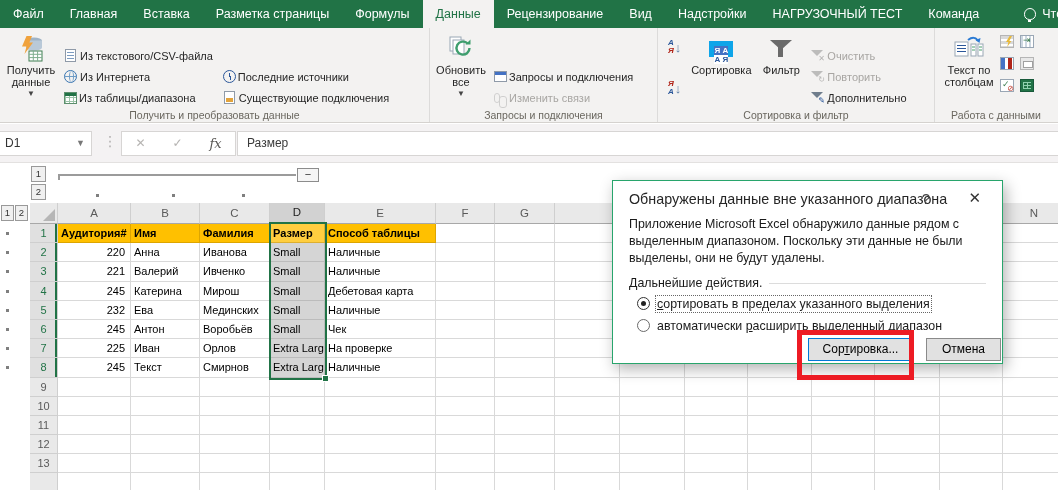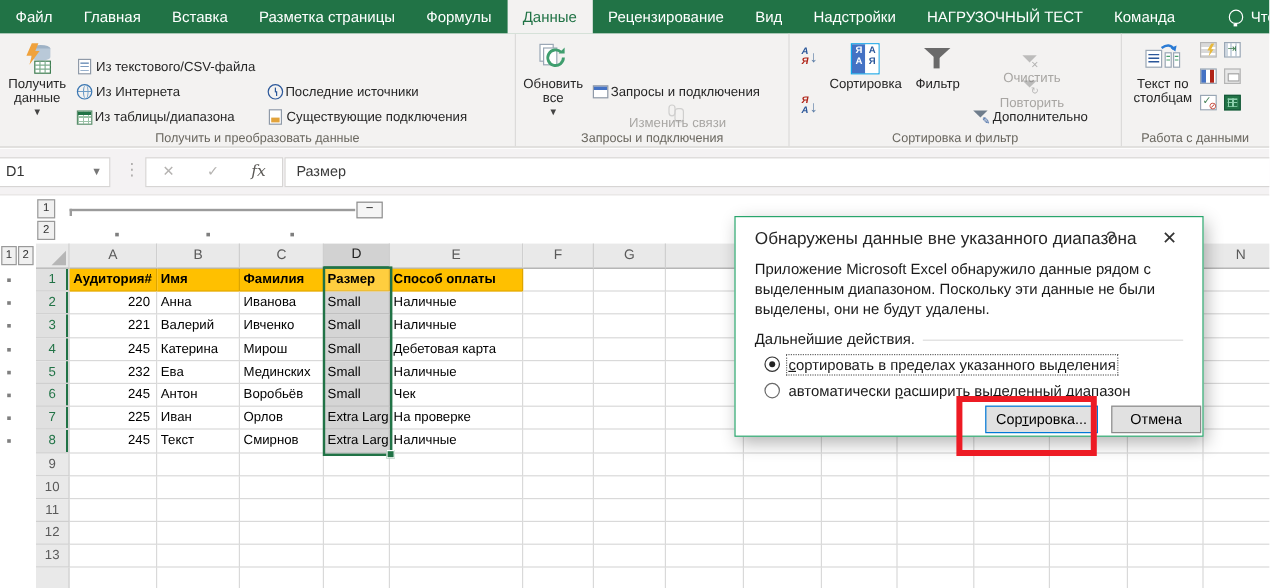--- a/index.html
+++ b/index.html
@@ -24,21 +24,21 @@
             font-size:11px; color:#262626; }
   .rgroup { position:relative; height:100%; border-right:1px solid #dcdbda; display:flex; padding:3px 2px 14px 3px; }
   .glabel { position:absolute; left:0; right:0; bottom:1px; text-align:center;
             font-size:10.5px; color:#6a675f; }
   .bigbtn { width:56px; display:flex; flex-direction:column; align-items:center;
             padding-top:3px; text-align:center; line-height:12px; }
   .bigbtn .bicon { height:30px; display:flex; align-items:center; }
   .caret { font-size:8px; color:#444; }
   .rcol { display:flex; flex-direction:column; justify-content:flex-end; padding-top:2px; }
   .ritem { height:21px; display:flex; align-items:center; padding:0 5px; white-space:nowrap; }
-  .ritem.disabled { color:#a8a6a3;flex-direction:column; }
+  .ritem.disabled { color:#a8a6a3; }
   .ritem.disabled .ic { opacity:.45; filter:grayscale(1); }
   .rlabel { margin-left:2px; }
 
   
   .ic { width:14px; height:14px; display:inline-block; position:relative; flex:none; }
   .csv-file-icon, .existing-connections-icon, .properties-icon {
      width:11px; height:13px; margin:0 2px 0 1px; background:#fff; border:1px solid #8f9aa8; }
   .csv-file-icon:after { content:""; position:absolute; left:1px; top:2px; right:1px; height:7px;
      background:repeating-linear-gradient(#7d9cc0 0 1px, transparent 1px 3px); }
   .existing-connections-icon:after { content:""; position:absolute; left:1px; bottom:1px; right:1px; height:4px; background:#e2a33c; }
@@ -65,22 +65,22 @@
   .clear-filter-icon:after { content:"✕"; color:#b05050; }
   .reapply-icon:after { content:"↻"; color:#3f7e52; }
   .advanced-filter-icon:after { content:"✎"; color:#2b579a; }
 
   
   .sortstack { display:flex; flex-direction:column; justify-content:space-between; padding:6px 2px 10px 4px; }
   .azbtn { display:flex; align-items:center; height:20px; padding:0 3px; }
   .azlets { display:flex; flex-direction:column; font-size:8px; font-weight:bold; line-height:8px; }
   .az-blue { color:#2b579a; } .az-red { color:#b02418; }
   .azarrow { color:#5b7da6; font-size:13px; margin-left:1px; }
-  .sortbig .bicon .sorticon { width:24px; height:26px; border:1px solid #0ea5e9; font-size:8px; font-weight:bold; line-height:9px;
-      display:flex; flex-direction:row; text-align:center; }
+  .sortbig .bicon .sorticon { width:24px; height:16px; border:5px solid #0ea5e9; font-size:8px; font-weight:bold; line-height:9px;
+      display:flex; flex-direction:column; text-align:center; }
   .sorticon .r1 { background:#4472c4; color:#fff; flex:1; }
   .sorticon .r2 { background:#fff; color:#2b579a; flex:1; }
   .funnel-big { width:24px; height:22px; position:relative; }
   .funnel-big:before { content:""; position:absolute; left:1px; top:2px; width:0; height:0;
      border-left:11px solid transparent; border-right:11px solid transparent; border-top:10px solid #6a6a6a; }
   .funnel-big:after { content:""; position:absolute; left:9px; top:9px; width:5px; height:10px; background:#6a6a6a; }
 
   
   .dt-grid { display:grid; grid-template-columns:18px 18px; grid-auto-rows:20px; align-content:start; padding-top:4px; gap:2px 2px; }
   .dt { width:14px; height:13px; position:relative; }
@@ -174,21 +174,21 @@
   .rdot { width:13px; height:13px; border-radius:50%; border:1px solid #6a6a6a; background:#fff;
           margin-right:7px; position:relative; flex:none; }
   .rdot.on { border-color:#333; }
   .rdot.on:after { content:""; position:absolute; left:3px; top:3px; width:5px; height:5px; border-radius:50%; background:#222; }
   .rlab { white-space:nowrap; }
   .rlab.focus { outline:1px dotted #666; outline-offset:1px; }
   .ukey { text-decoration:underline; }
   .dbtn { position:absolute; height:23px; background:#e1e1e1; border:1px solid #8a8a8a;
           font-size:12px; text-align:center; line-height:21px; font-family:"Liberation Sans",sans-serif; }
   .dbtn.default { border:1px solid #0078d7; }
-  .btn-sort { left:208px; top:157px; width:94px; }
+  .btn-sort { left:195px; top:157px; width:105px; }
   .btn-cancel { left:313px; top:157px; width:75px; }
 
   .redbox { position:absolute; left:797px; top:330px; width:117px; height:50px;
             border:5px solid #ed1b24; z-index:12; pointer-events:none; }
 </style>
 </head>
 <body>
 
 <div id="app">
 
@@ -409,21 +409,21 @@
     <div class="rows" id="rows">
         <div class="grow">
           <div class="gut">
             <i class="gdot"></i>
           </div>
           <div class="rh rhsel">1</div>
           <div class="cell hcell" style="width: 73px;">Аудитория#</div>
           <div class="cell hcell" style="width: 69px;">Имя</div>
           <div class="cell hcell" style="width: 70px;">Фамилия</div>
           <div class="cell hcell hact" style="width: 55px;">Размер</div>
-          <div class="cell hcell" style="width: 111px;">Способ оплаты</div>
+          <div class="cell hcell" style="width: 111px;">Способ таблицы</div>
           <div class="cell" style="width: 59px;"></div>
           <div class="cell" style="width: 60px;"></div>
           <div class="cell" style="width: 65px;"></div>
           <div class="cell" style="width: 65px;"></div>
           <div class="cell" style="width: 63px;"></div>
           <div class="cell" style="width: 64px;"></div>
           <div class="cell" style="width: 63px;"></div>
           <div class="cell" style="width: 65px;"></div>
           <div class="cell" style="width: 63px;"></div>
           <div class="cell" style="width: 63px;"></div>

